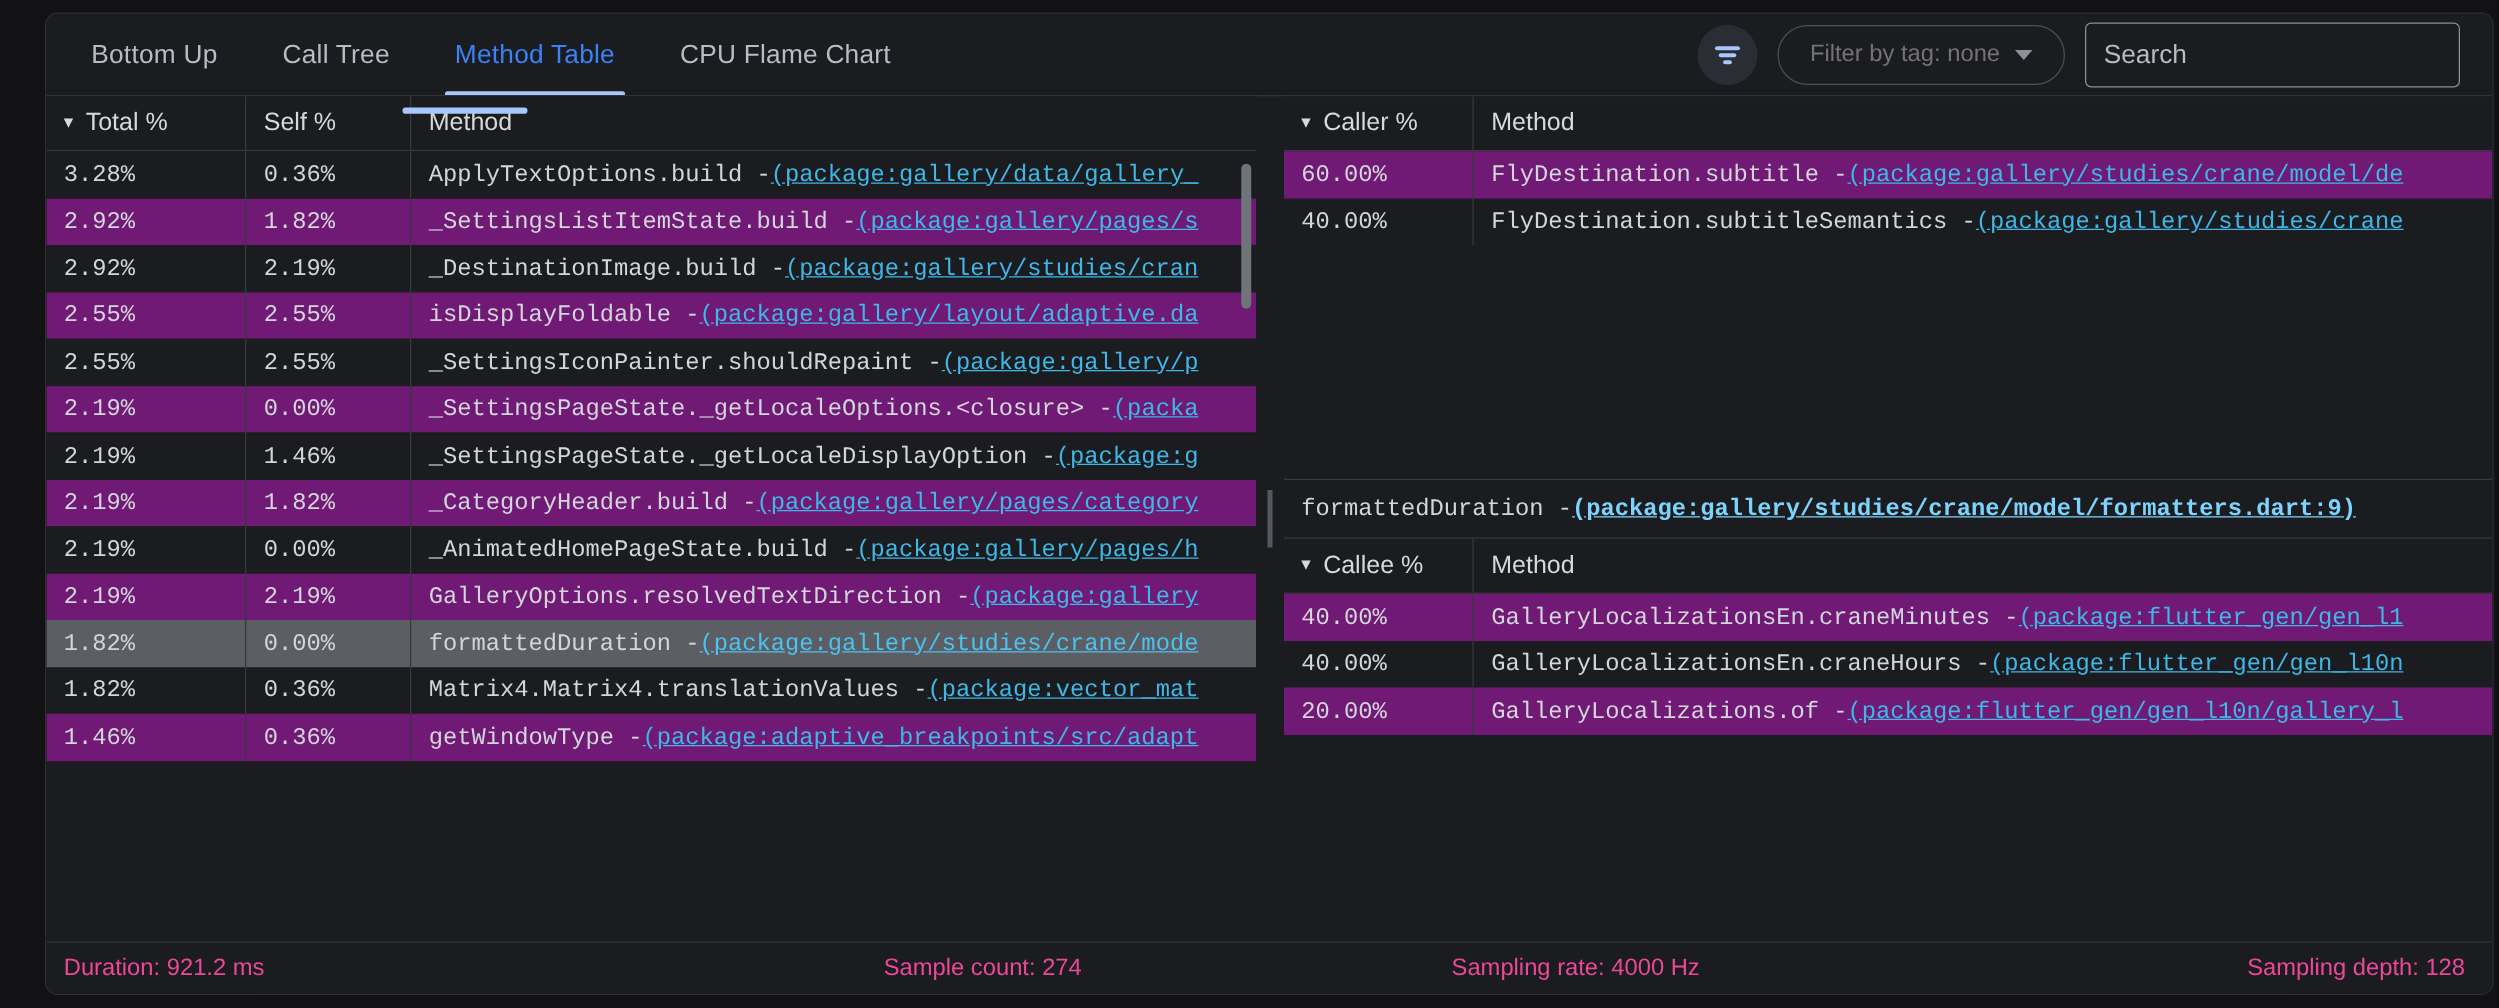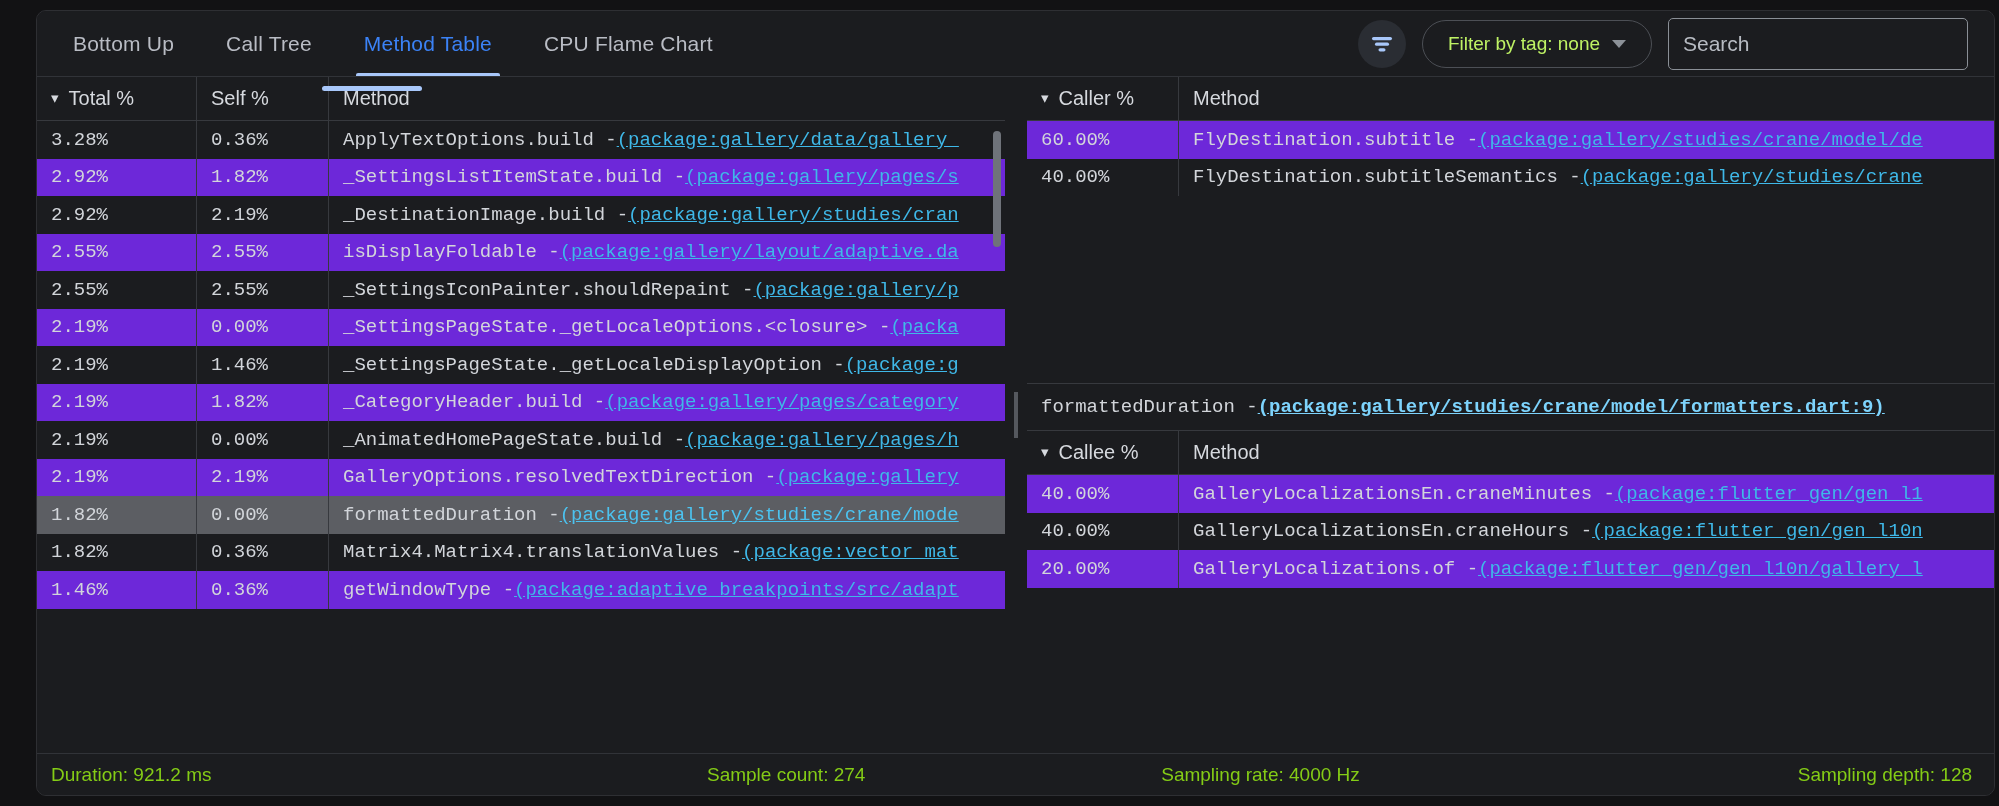--- a/index.html
+++ b/index.html
@@ -96,21 +96,21 @@
   .tag-filter {
     height: 48px;
     min-width: 230px;
     border: 1px solid #4c4f55;
     border-radius: 24px;
     display: flex;
     align-items: center;
     justify-content: center;
     gap: 12px;
     padding: 0 20px;
-    color: #bef264;
+    color: #737373;
     font-size: 19px;
     cursor: pointer;
     background: transparent;
   }
   .caret {
     width: 0; height: 0;
     border-left: 7px solid transparent;
     border-right: 7px solid transparent;
     border-top: 8px solid #8c9198;
   }
@@ -215,21 +215,21 @@
 
   .tbody { position: relative; }
 
   .trow {
     display: flex;
     height: 37.5px;
     align-items: center;
     cursor: pointer;
   }
   .trow.even { background: #1b1c1f; }
-  .trow.odd  { background: #6d28d9; align-items: center; }
+  .trow.odd  { background: #701a75; align-items: center; }
   .trow.selected { background: #5c5e63; }
 
   .td {
     height: 100%;
     display: flex;
     align-items: center;
     padding: 0 14px;
     border-right: 1px solid #37393e;
     color: #d2d5da;
     font-family: "Liberation Mono", monospace;
@@ -295,21 +295,21 @@
 
   
   .statusbar {
     position: absolute;
     left: 0; right: 0; bottom: 0;
     height: 42px;
     background: #1b1c1f;
     border-top: 1px solid #313338;
     display: flex;
     align-items: center;
-    color: #84cc16;
+    color: #ec4899;
     font-size: 19px;
     margin-top: 17px;
   }
   .status-cell {
     flex: 1;
     text-align: center;
     white-space: nowrap;
   }
   .status-cell.first { text-align: left; padding-left: 14px; flex: 1.05; }
   .status-cell.last  { text-align: right; padding-right: 22px; }

